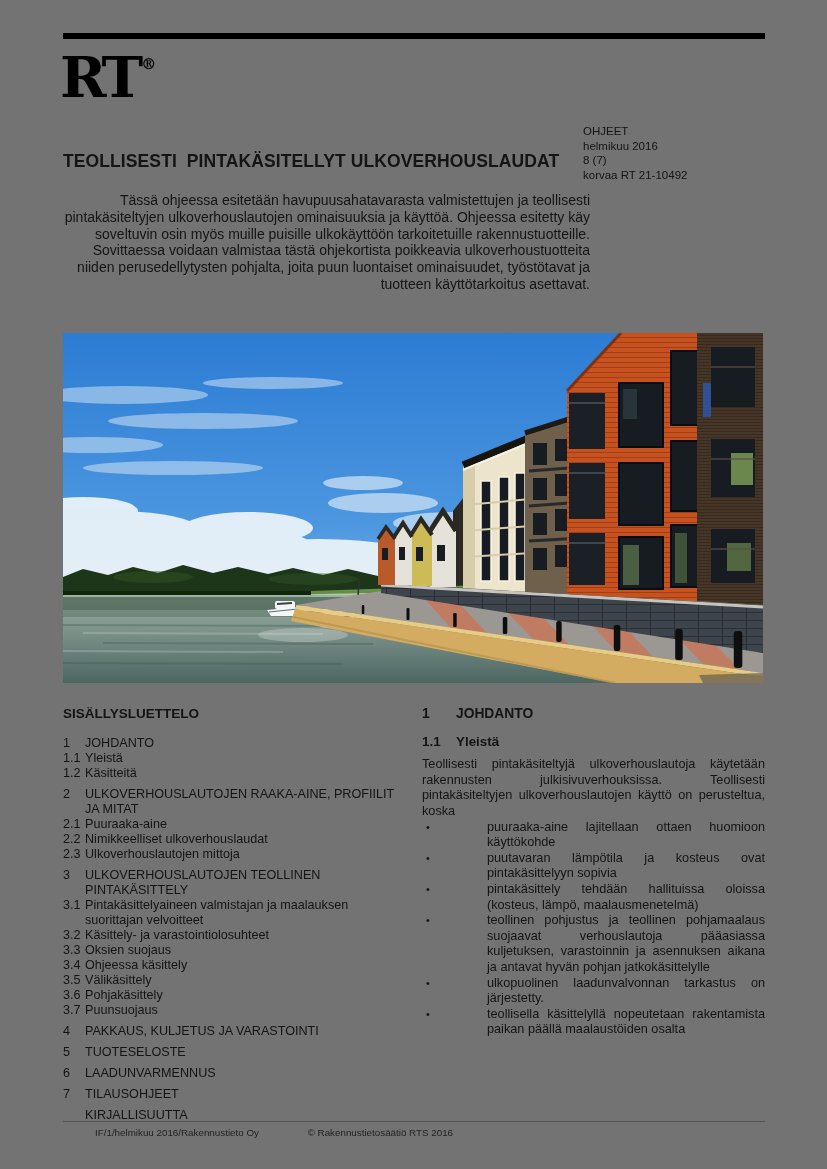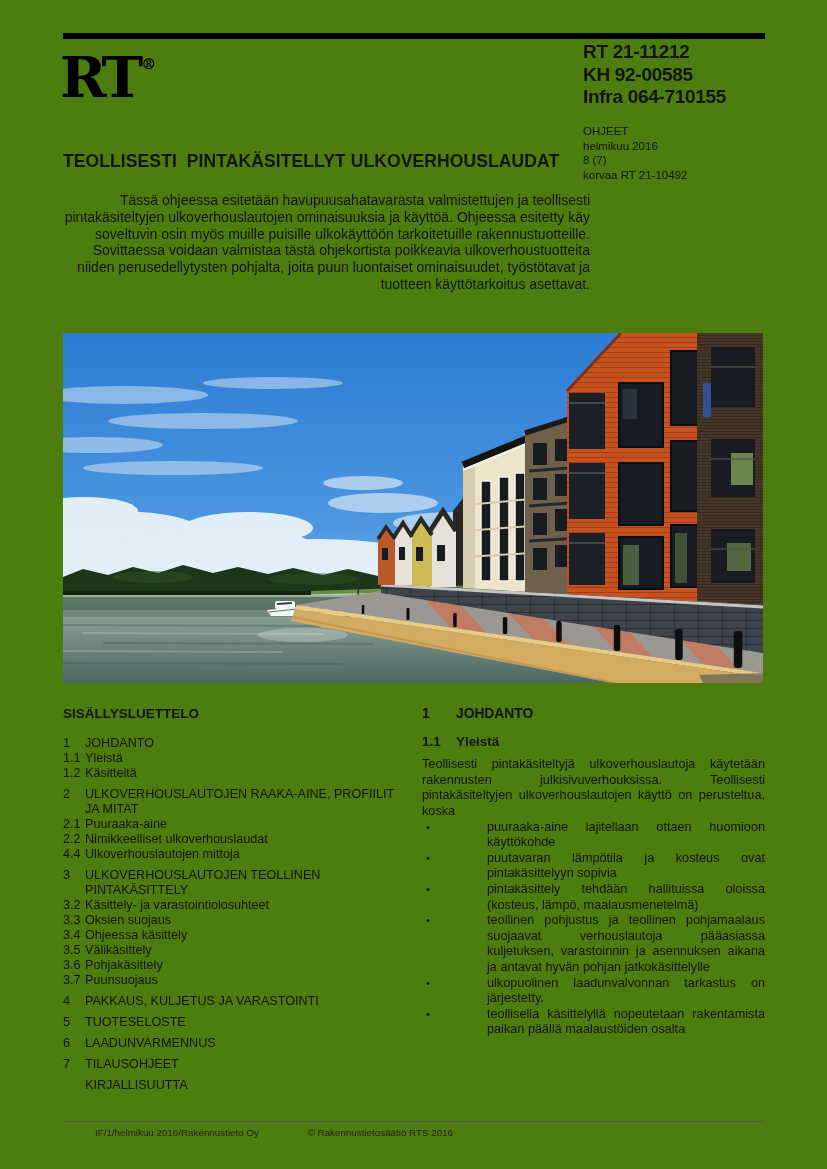--- a/index.html
+++ b/index.html
@@ -1,16 +1,16 @@
 <!DOCTYPE html>
 <html style="--c-sky: #2c7cd4; --c-sky-mid: #4d97e0; --c-sky-light: #a9cdee; --c-cloud: #eef5f9; --c-tree: #1d3518; --c-tree-dark: #122508; --c-shore: #74a051; --c-shoreline: #cdd8c0; --c-water: #9db1a5; --c-water-deep: #4c6662; --c-quay: #d3ac62; --c-quay-light: #e9cc84; --c-quay-dark: #b08e4e; --c-pave: #9b9893; --c-pave-stripe: #c5795e; --c-pave-shadow: #5b5852; --c-stone: #3e444b; --c-stone-dark: #2b3036; --c-coping: #c6c4bf; --c-cream: #ece4cb; --c-cream-shade: #d8cdaa; --c-yellow: #cdbb58; --c-white-house: #e5e2da; --c-orange: #c8521f; --c-orange-line: #9e3f16; --c-brown: #6e604b; --c-dark-brown: #473627; --c-dark-brown-line: #30251a; --c-roof: #2b2722; --c-window: #161c21; --c-window-glow: #7b9a55; --c-bollard: #0d0e0f; --c-boat: #f4f6f6; --c-banner-blue: #2f55a8; --c-cottage-red: #a33d2c;"><head>
 <meta charset="utf-8">
 <style>
   html,body{margin:0;padding:0;background:#fff;}
-  .page{position:relative;width:827px;height:1169px;background:#4d7c0f;overflow:hidden;
+  .page{position:relative;width:827px;height:1169px;background:#737373;overflow:hidden;
         font-family:"Liberation Sans",sans-serif;color:#141414;}
   .topbar{position:absolute;left:63px;top:33px;width:702px;height:6px;background:#000;}
   .logo{position:absolute;left:60px;top:36px;font-family:"DejaVu Serif",serif;
         font-weight:bold;font-size:56px;line-height:56px;letter-spacing:-4px;color:#000;}
   .logo .reg{font-size:15px;letter-spacing:0;vertical-align:28px;margin-left:2px;}
   .docnums{position:absolute;left:583px;top:41px;font-weight:bold;font-size:19px;
         line-height:22.5px;letter-spacing:-0.3px;}
   .meta{position:absolute;left:583px;top:124px;font-size:11.5px;line-height:14.6px;}
   .title{position:absolute;left:63px;top:151px;width:540px;font-weight:bold;
         font-size:17.5px;letter-spacing:0.1px;white-space:pre-wrap;}
@@ -43,26 +43,20 @@
 </style>
 </head>
 <body>
 
 <div class="page">
 
   <div class="topbar"></div>
 
   <div class="logo"><span>RT</span><span class="reg">®</span></div>
 
-  <div class="docnums">
-
-  <div class="docnum">RT 21-11212</div>
-      <div class="docnum">KH 92-00585</div>
-      <div class="docnum">Infra 064-710155</div>
-    </div>
 
   <div class="meta">
 
   <div class="meta-line">OHJEET</div>
       <div class="meta-line">helmikuu 2016</div>
       <div class="meta-line">8 (7)</div>
       <div class="meta-line">korvaa RT 21-10492</div>
     </div>
 
   <div class="title">TEOLLISESTI  PINTAKÄSITELLYT ULKOVERHOUSLAUDAT</div>
@@ -316,26 +310,30 @@
         </div>
         <div class="toc-row">
           <span class="toc-num">2.1</span>
           <span class="toc-label">Puuraaka-aine</span>
         </div>
         <div class="toc-row">
           <span class="toc-num">2.2</span>
           <span class="toc-label">Nimikkeelliset ulkoverhouslaudat</span>
         </div>
         <div class="toc-row">
-          <span class="toc-num">4.4</span>
+          <span class="toc-num">2.3</span>
           <span class="toc-label">Ulkoverhouslautojen mittoja</span>
         </div>
         <div class="toc-row main">
           <span class="toc-num">3</span>
           <span class="toc-label">ULKOVERHOUSLAUTOJEN TEOLLINEN PINTAKÄSITTELY</span>
+        </div>
+        <div class="toc-row">
+          <span class="toc-num">3.1</span>
+          <span class="toc-label">Pintakäsittelyaineen valmistajan ja maalauksen suorittajan velvoitteet</span>
         </div>
         <div class="toc-row">
           <span class="toc-num">3.2</span>
           <span class="toc-label">Käsittely- ja varastointiolosuhteet</span>
         </div>
         <div class="toc-row">
           <span class="toc-num">3.3</span>
           <span class="toc-label">Oksien suojaus</span>
         </div>
         <div class="toc-row">

